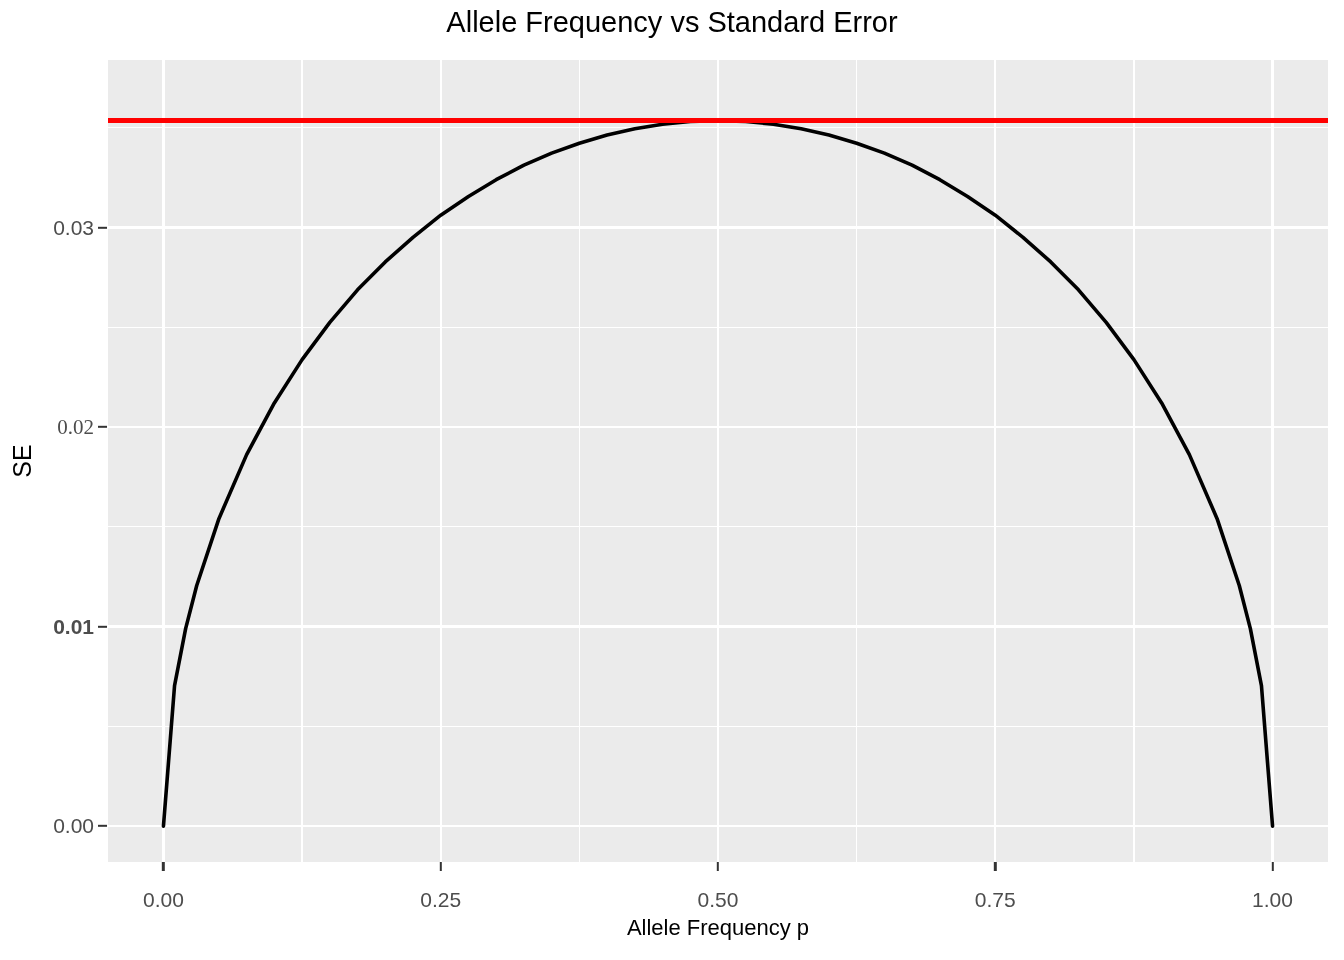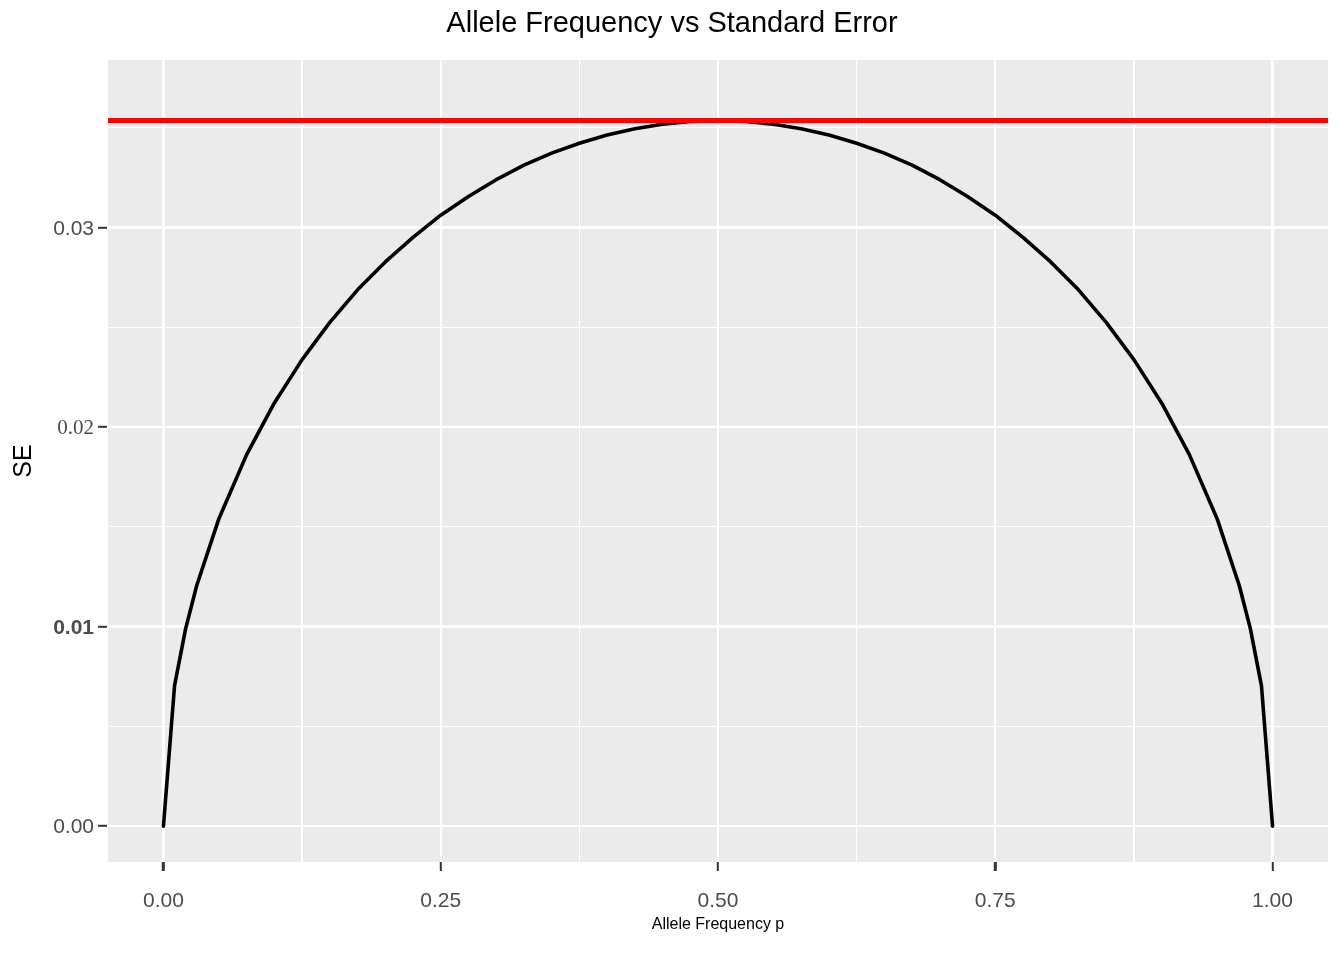--- a/index.html
+++ b/index.html
@@ -80,21 +80,21 @@
     top:862px;
     width:2.4px;height:9px;
     background:#333333;
     transform:translateX(-50%);
   }
   .axis-title-x{
     position:absolute;
     left:108px;top:915px;
     width:1220px;
     text-align:center;
-    font-size:16px;
+    font-size:22px;
     color:#000000;
   }
   .axis-title-y{
     position:absolute;
     left:8px;top:461px;
     font-size:25px;
     color:#000000;
     transform-origin:left top;
     transform:rotate(-90deg) translateX(-50%);
     white-space:nowrap;

